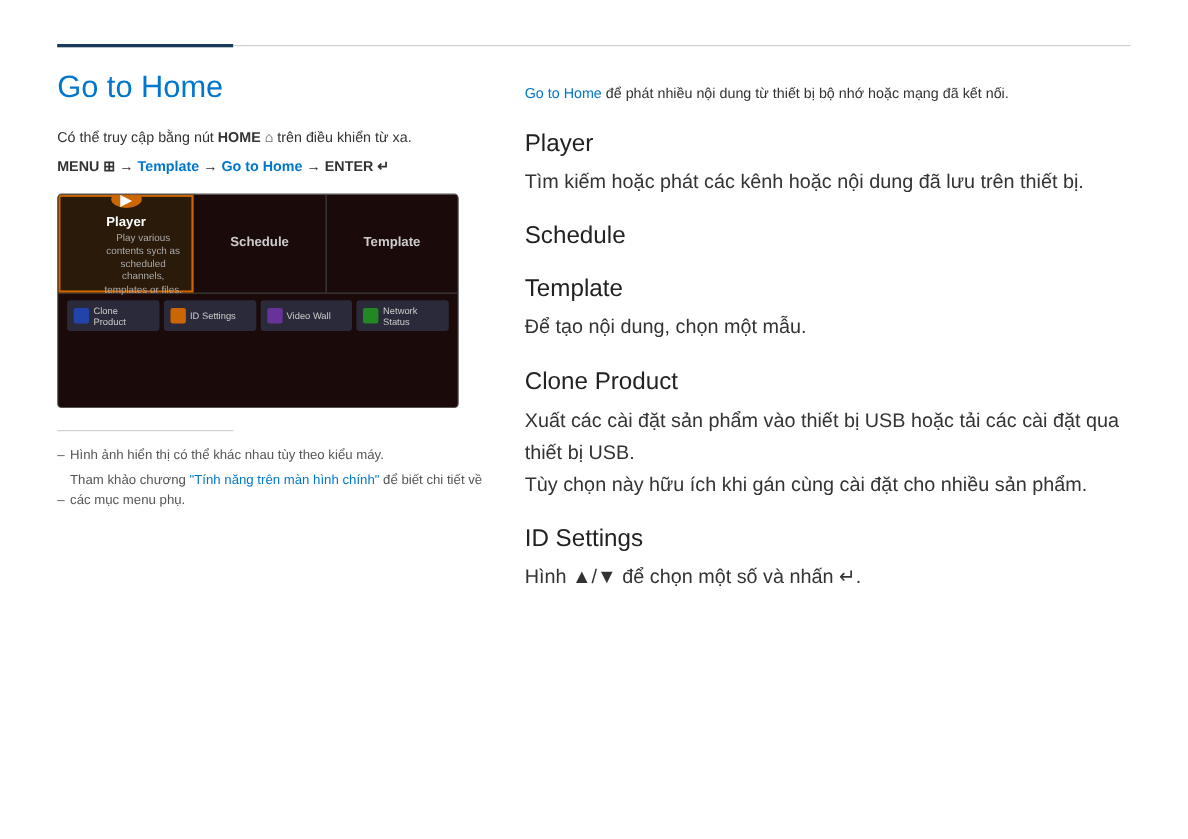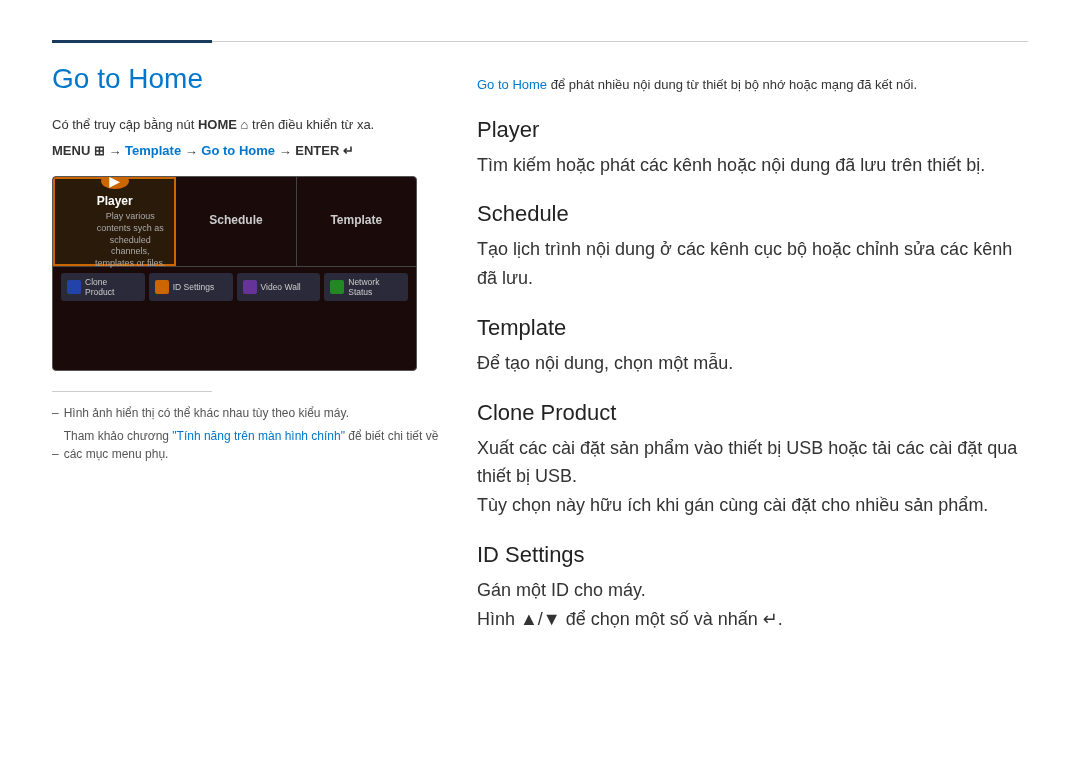--- a/index.html
+++ b/index.html
@@ -306,33 +306,31 @@
       <span class="link">Go to Home</span><span> để phát nhiều nội dung từ thiết bị bộ nhớ hoặc mạng đã kết nối.</span>
     </p>
 
     <div class="section">
       <h2 class="section-title">Player</h2>
       <p class="section-text">Tìm kiếm hoặc phát các kênh hoặc nội dung đã lưu trên thiết bị.</p>
     </div>
 
     <div class="section">
       <h2 class="section-title">Schedule</h2>
-      <p class="section-text">Tạo lịch trình nội dung ở các kênh cục bộ hoặc chỉnh sửa các kênh đã lưu.</p>
     </div>
 
     <div class="section">
       <h2 class="section-title">Template</h2>
       <p class="section-text">Để tạo nội dung, chọn một mẫu.</p>
     </div>
 
     <div class="section">
       <h2 class="section-title">Clone Product</h2>
       <p class="section-text">Xuất các cài đặt sản phẩm vào thiết bị USB hoặc tải các cài đặt qua thiết bị USB.<br>Tùy chọn này hữu ích khi gán cùng cài đặt cho nhiều sản phẩm.</p>
     </div>
 
     <div class="section">
       <h2 class="section-title">ID Settings</h2>
-      <p class="section-text">Gán một ID cho máy.</p>
       <p class="section-text">Hình ▲/▼ để chọn một số và nhấn ↵.</p>
     </div>
 
   </div>
 </div>
 
 </body></html>

